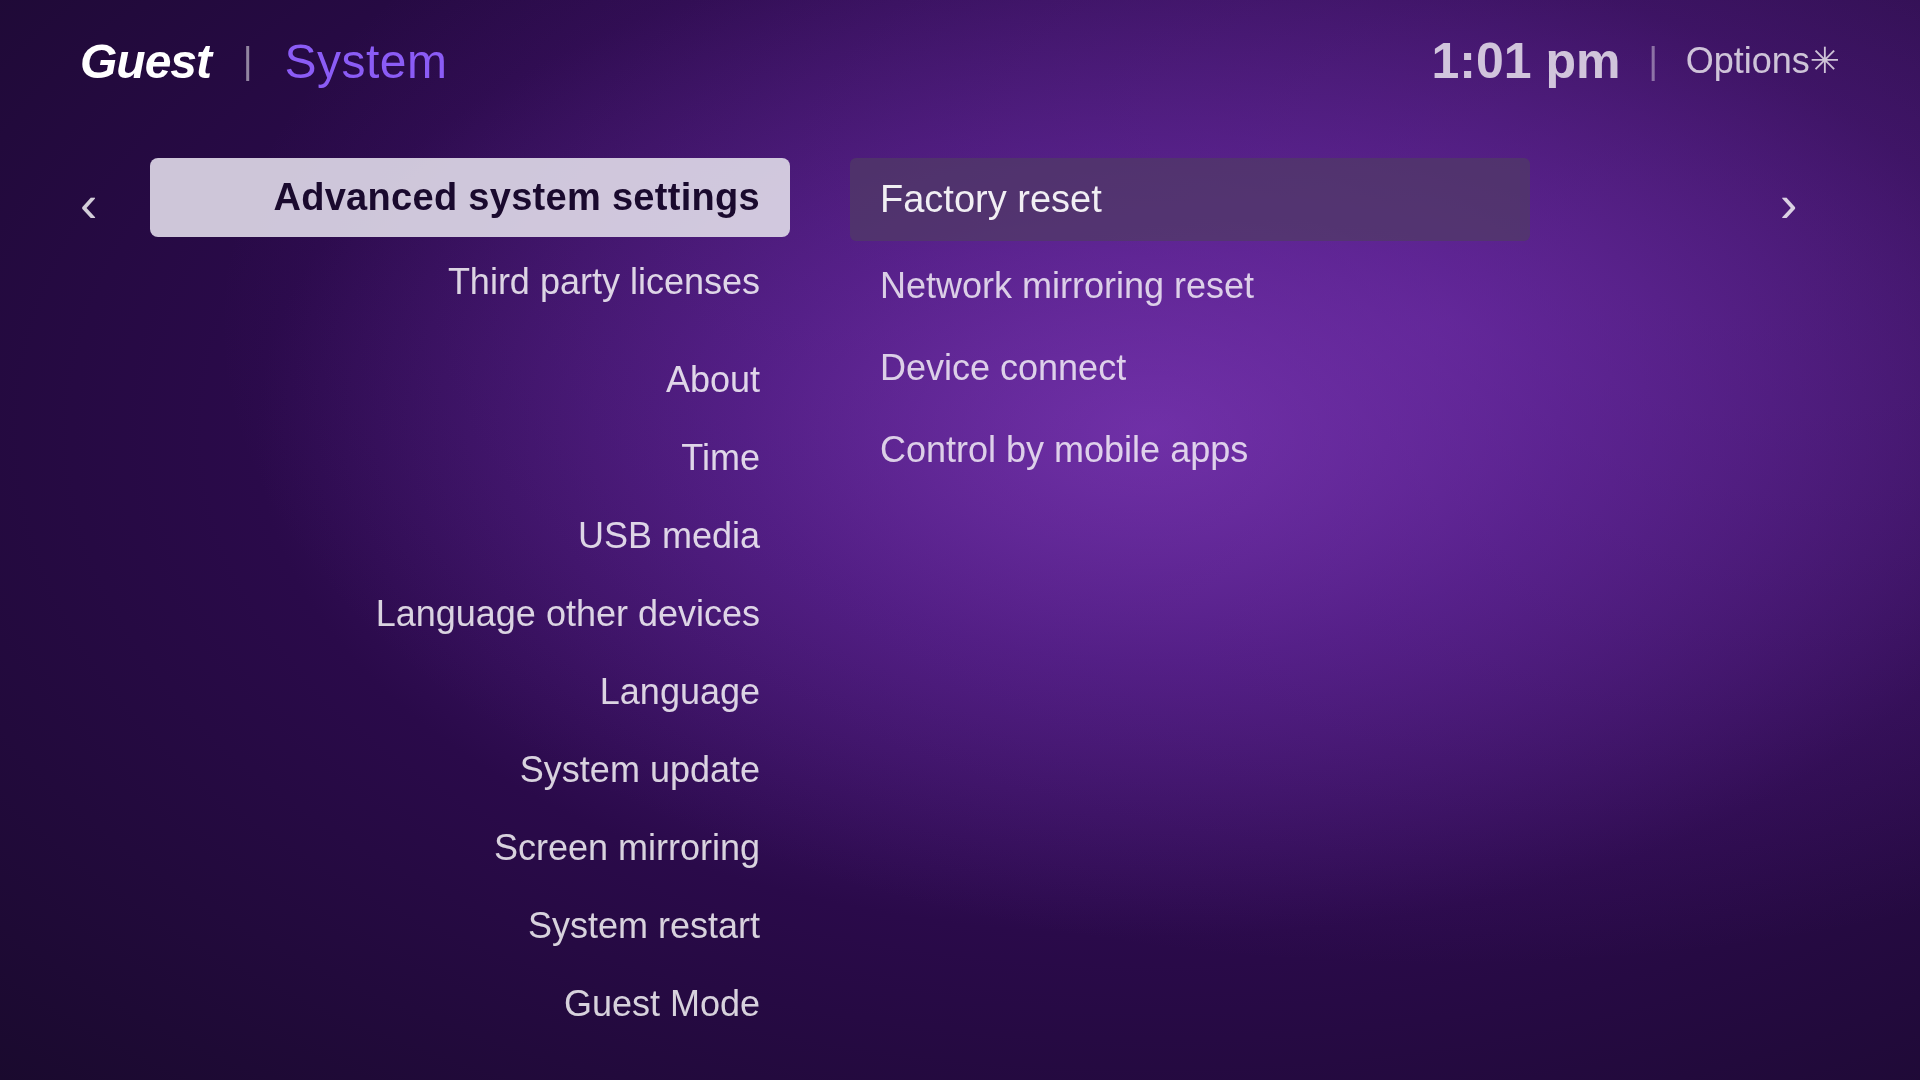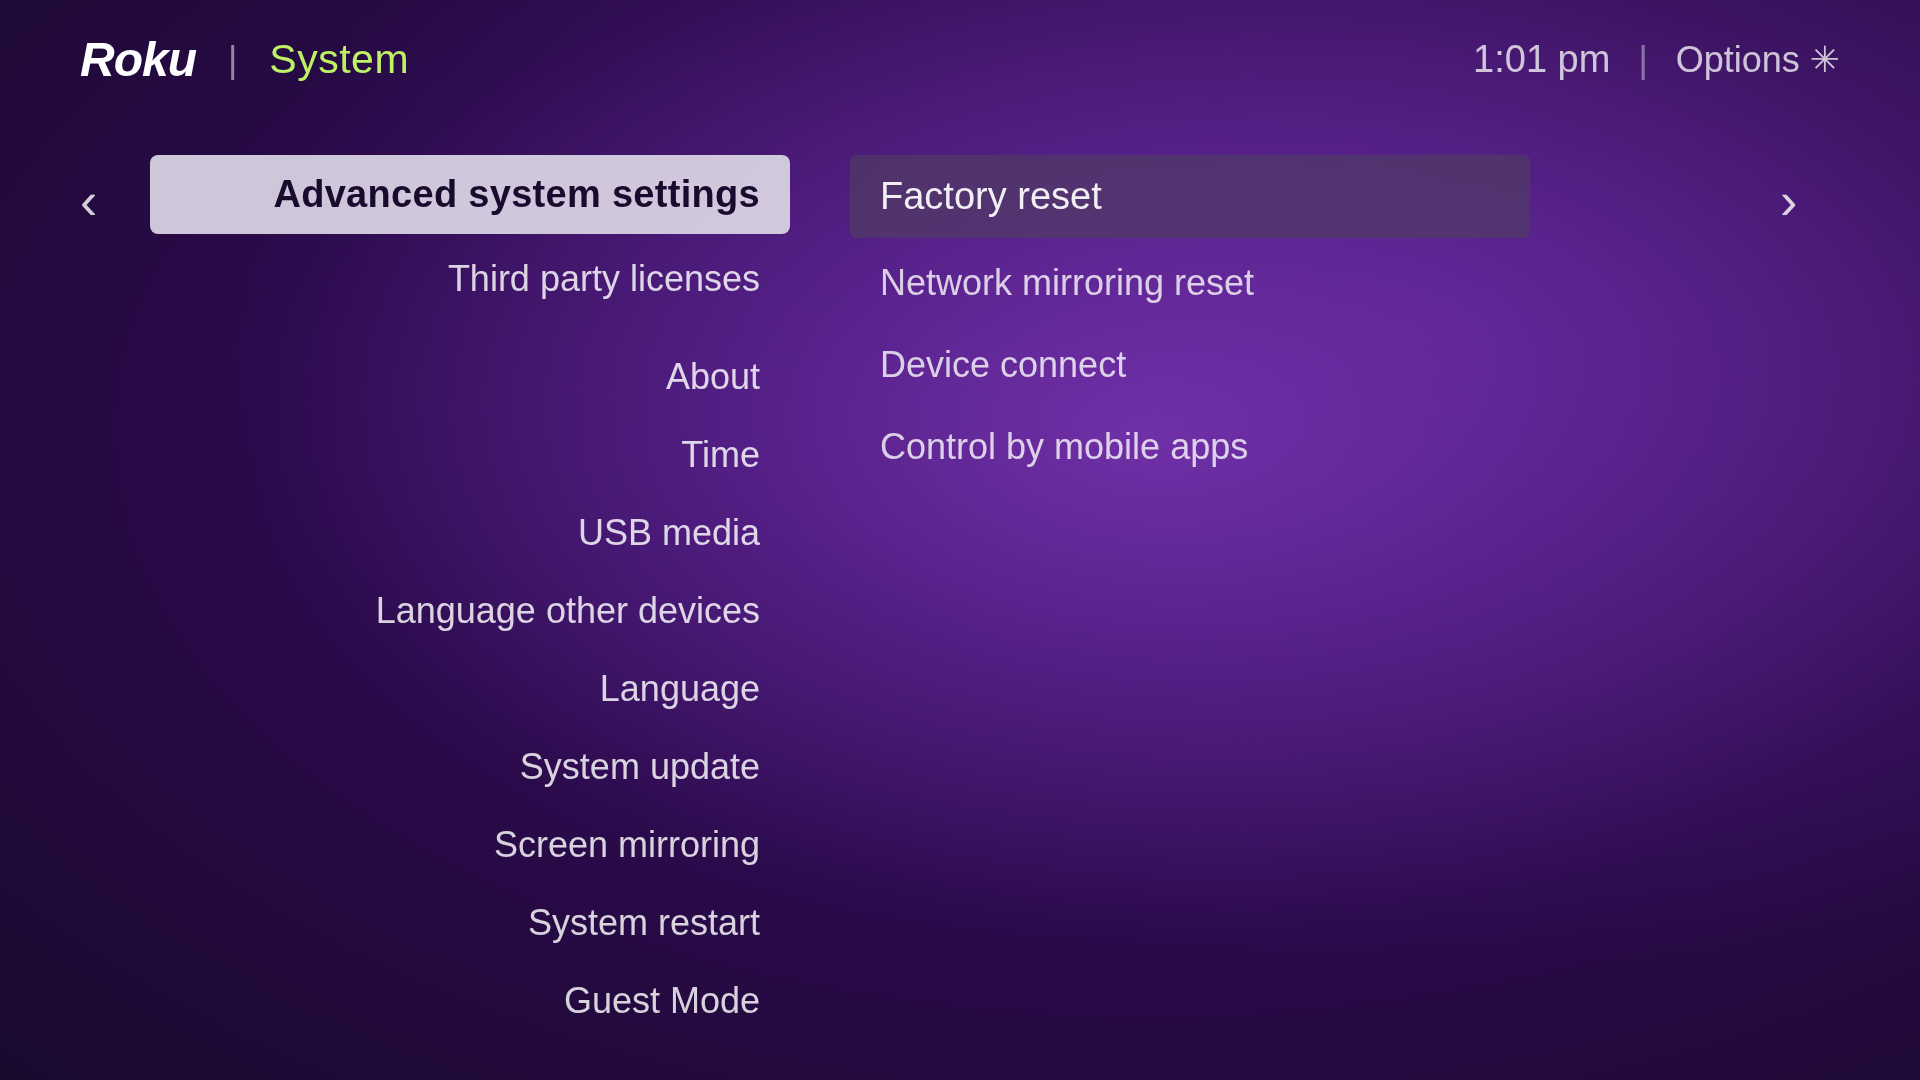--- a/index.html
+++ b/index.html
@@ -54,49 +54,48 @@
     }
 
     .header-divider {
       color: rgba(255,255,255,0.5);
       font-size: 36px;
       font-weight: 200;
       margin: 0 8px;
     }
 
     .header-title {
-      color: #bef264;
-      font-size: 41px;
+      color: #8b5cf6;
+      font-size: 48px;
       font-weight: 400;
       letter-spacing: 0.5px;
     }
 
     .header-right {
       display: flex;
       align-items: center;
       gap: 20px;
       color: rgba(255,255,255,0.75);
       font-size: 36px;
     }
 
     .header-time {
-      font-size: 38px;
-      font-weight: 400;
+      font-size: 50px;
+      font-weight: 700;
     }
 
     .header-pipe {
       color: rgba(255,255,255,0.4);
       font-weight: 200;
       margin: 0 8px;
     }
 
     .header-options {
       display: flex;
       align-items: flex-start;
-      gap: 10px;
       font-size: 36px;
       color: rgba(255,255,255,0.75);
     }
 
     
     .main {
       position: relative;
       z-index: 10;
       display: flex;
       padding: 40px 80px 40px 80px;
@@ -195,21 +194,21 @@
       font-weight: 400;
     }
   </style>
 </head>
 <body>
 
 <div class="bg"></div>
 
 <div class="header">
   <div class="header-left">
-    <span class="roku-logo">Roku</span>
+    <span class="roku-logo">Guest</span>
     <span class="header-divider">|</span>
     <span class="header-title">System</span>
   </div>
   <div class="header-right">
     <span class="header-time">1:01  pm</span>
     <span class="header-pipe">|</span>
     <div class="header-options">
       <span>Options</span>
       <span>✳</span>
     </div>

